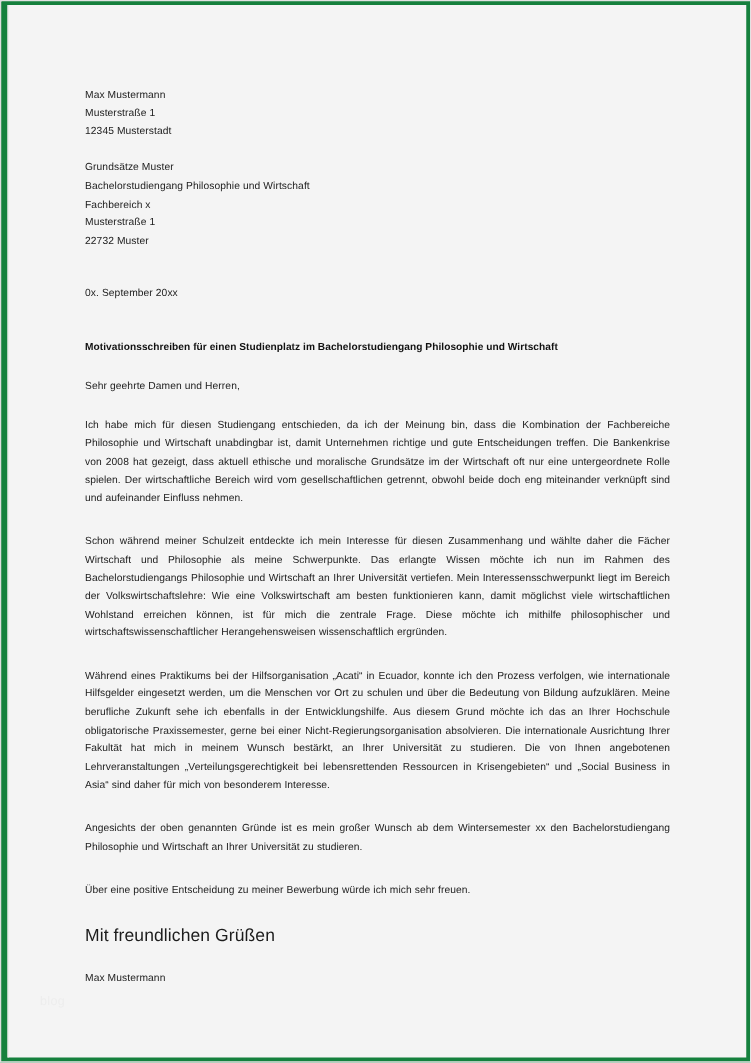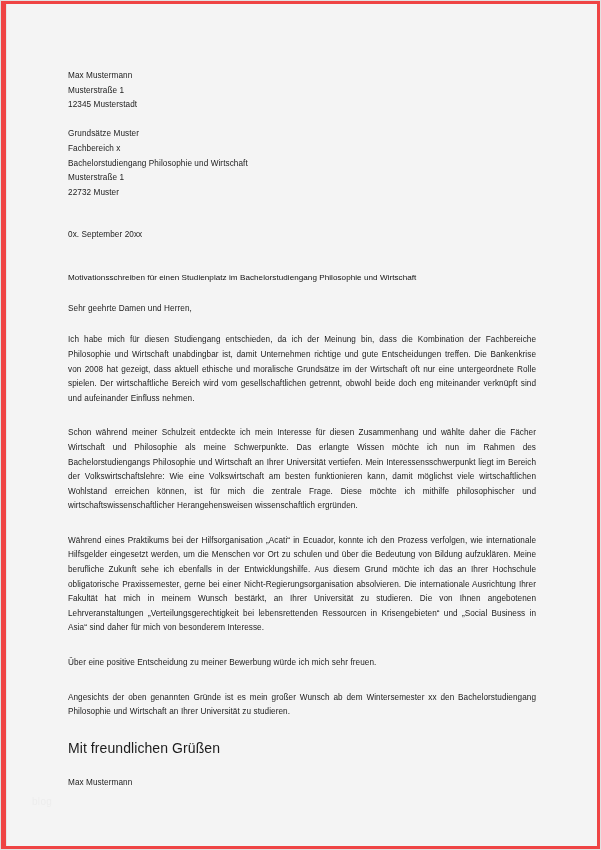--- a/index.html
+++ b/index.html
@@ -13,21 +13,21 @@
     height: 850px;
     overflow: hidden;
     font-family: "Liberation Sans", sans-serif;
   }
 
   #page-sheet {
     position: relative;
     box-sizing: border-box;
     width: 601px;
     height: 850px;
-    background: #ef4444;
+    background: #15803d;
     border-left: 1px solid #dedede;
     border-right: 1px solid #e2e2e2;
     border-top: 1px solid #e2e2e2;
     border-bottom: 1px solid #e2e2e2;
     padding: 0;
   }
 
   
   #paper-face {
     position: absolute;
@@ -59,21 +59,21 @@
   .date-line {
     margin-top: 30px;
     font-size: 8.2px;
     color: #1c1c1c;
     letter-spacing: 0.08px;
   }
 
   .subject-line {
     margin-top: 34px;
     font-size: 8.1px;
-    font-weight: normal;
+    font-weight: bold;
     color: #111111;
     letter-spacing: 0.05px;
   }
 
   .salutation {
     margin-top: 22px;
     font-size: 8.2px;
     color: #1c1c1c;
     letter-spacing: 0.08px;
   }
@@ -125,37 +125,37 @@
     <div class="addr-block">
       <div class="addr-line">Max Mustermann</div>
       <div class="addr-line">Musterstraße 1</div>
       <div class="addr-line">12345 Musterstadt</div>
     </div>
 
     <div class="block-gap"></div>
 
     <div class="addr-block">
       <div class="addr-line">Grundsätze Muster</div>
+      <div class="addr-line">Bachelorstudiengang Philosophie und Wirtschaft</div>
       <div class="addr-line">Fachbereich x</div>
-      <div class="addr-line">Bachelorstudiengang Philosophie und Wirtschaft</div>
       <div class="addr-line">Musterstraße 1</div>
       <div class="addr-line">22732 Muster</div>
     </div>
 
     <div class="date-line">0x. September 20xx</div>
 
     <div class="subject-line">Motivationsschreiben für einen Studienplatz im Bachelorstudiengang Philosophie und Wirtschaft</div>
 
     <div class="salutation">Sehr geehrte Damen und Herren,</div>
 
     <p class="para">Ich habe mich für diesen Studiengang entschieden, da ich der Meinung bin, dass die Kombination der Fachbereiche Philosophie und Wirtschaft unabdingbar ist, damit Unternehmen richtige und gute Entscheidungen treffen. Die Bankenkrise von 2008 hat gezeigt, dass aktuell ethische und moralische Grundsätze im der Wirtschaft oft nur eine untergeordnete Rolle spielen. Der wirtschaftliche Bereich wird vom gesellschaftlichen getrennt, obwohl beide doch eng miteinander verknüpft sind und aufeinander Einfluss nehmen.</p>
     <p class="para">Schon während meiner Schulzeit entdeckte ich mein Interesse für diesen Zusammenhang und wählte daher die Fächer Wirtschaft und Philosophie als meine Schwerpunkte. Das erlangte Wissen möchte ich nun im Rahmen des Bachelorstudiengangs Philosophie und Wirtschaft an Ihrer Universität vertiefen. Mein Interessensschwerpunkt liegt im Bereich der Volkswirtschaftslehre: Wie eine Volkswirtschaft am besten funktionieren kann, damit möglichst viele wirtschaftlichen Wohlstand erreichen können, ist für mich die zentrale Frage. Diese möchte ich mithilfe philosophischer und wirtschaftswissenschaftlicher Herangehensweisen wissenschaftlich ergründen.</p>
     <p class="para">Während eines Praktikums bei der Hilfsorganisation „Acati“ in Ecuador, konnte ich den Prozess verfolgen, wie internationale Hilfsgelder eingesetzt werden, um die Menschen vor Ort zu schulen und über die Bedeutung von Bildung aufzuklären. Meine berufliche Zukunft sehe ich ebenfalls in der Entwicklungshilfe. Aus diesem Grund möchte ich das an Ihrer Hochschule obligatorische Praxissemester, gerne bei einer Nicht-Regierungsorganisation absolvieren. Die internationale Ausrichtung Ihrer Fakultät hat mich in meinem Wunsch bestärkt, an Ihrer Universität zu studieren. Die von Ihnen angebotenen Lehrveranstaltungen „Verteilungsgerechtigkeit bei lebensrettenden Ressourcen in Krisengebieten“ und „Social Business in Asia“ sind daher für mich von besonderem Interesse.</p>
+    <p class="para">Angesichts der oben genannten Gründe ist es mein großer Wunsch ab dem Wintersemester xx den Bachelorstudiengang Philosophie und Wirtschaft an Ihrer Universität zu studieren.</p>
     <p class="para">Über eine positive Entscheidung zu meiner Bewerbung würde ich mich sehr freuen.</p>
-    <p class="para">Angesichts der oben genannten Gründe ist es mein großer Wunsch ab dem Wintersemester xx den Bachelorstudiengang Philosophie und Wirtschaft an Ihrer Universität zu studieren.</p>
 
     <div class="closing">Mit freundlichen Grüßen</div>
     <div class="signature">Max Mustermann</div>
 
   </div>
 
   <div id="watermark">blog</div>
 </div>
 
 </body></html>

